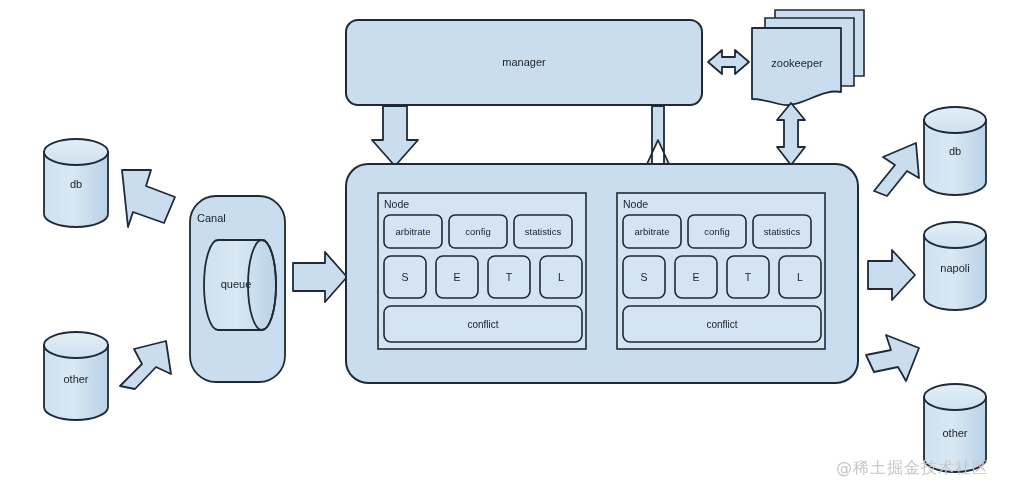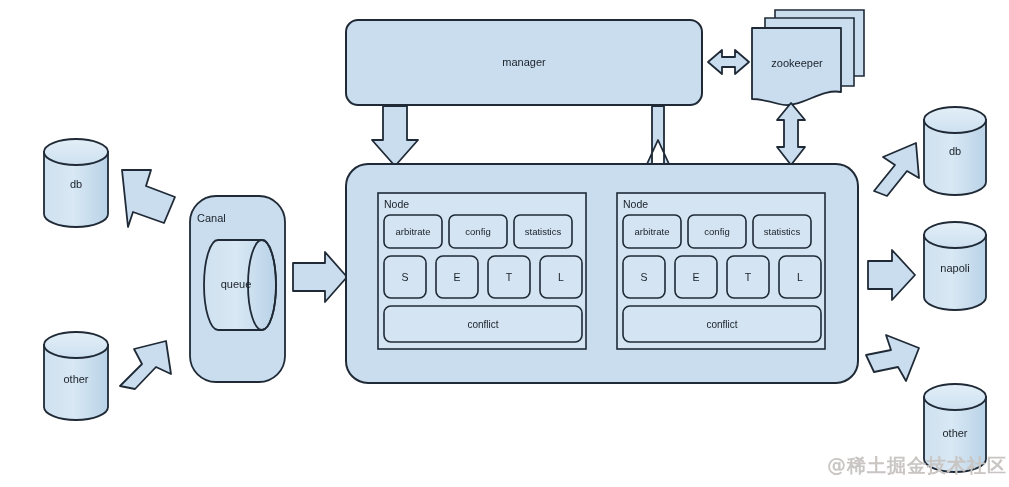--- a/index.html
+++ b/index.html
@@ -11,28 +11,27 @@
   .lbl{
     font-family:"Liberation Sans", sans-serif;
     fill:#1a2028;
     text-anchor:middle;
     dominant-baseline:middle;
   }
   .lbl-left{text-anchor:start;}
   .shape-fill{fill:#c9ddef;}
   .watermark{
     position:absolute;
-    right:2px;bottom:8px;
+    right:20px;bottom:8px;
     font-family:"DejaVu Sans", sans-serif;
-    font-size:19px;
+    font-size:16px;
     color:#c9c5c2;
     letter-spacing:1px;
     white-space:nowrap;
     user-select:none;
-    font-weight:bold;
   }
 </style>
 </head>
 <body>
 
 <svg id="diagram" viewBox="0 0 1009 487" xmlns="http://www.w3.org/2000/svg">
   <defs>
     <linearGradient id="cylGrad" x1="0" y1="0" x2="1" y2="0">
       <stop offset="0%" stop-color="#cfe0ef"></stop>
       <stop offset="45%" stop-color="#d8e8f4"></stop>

